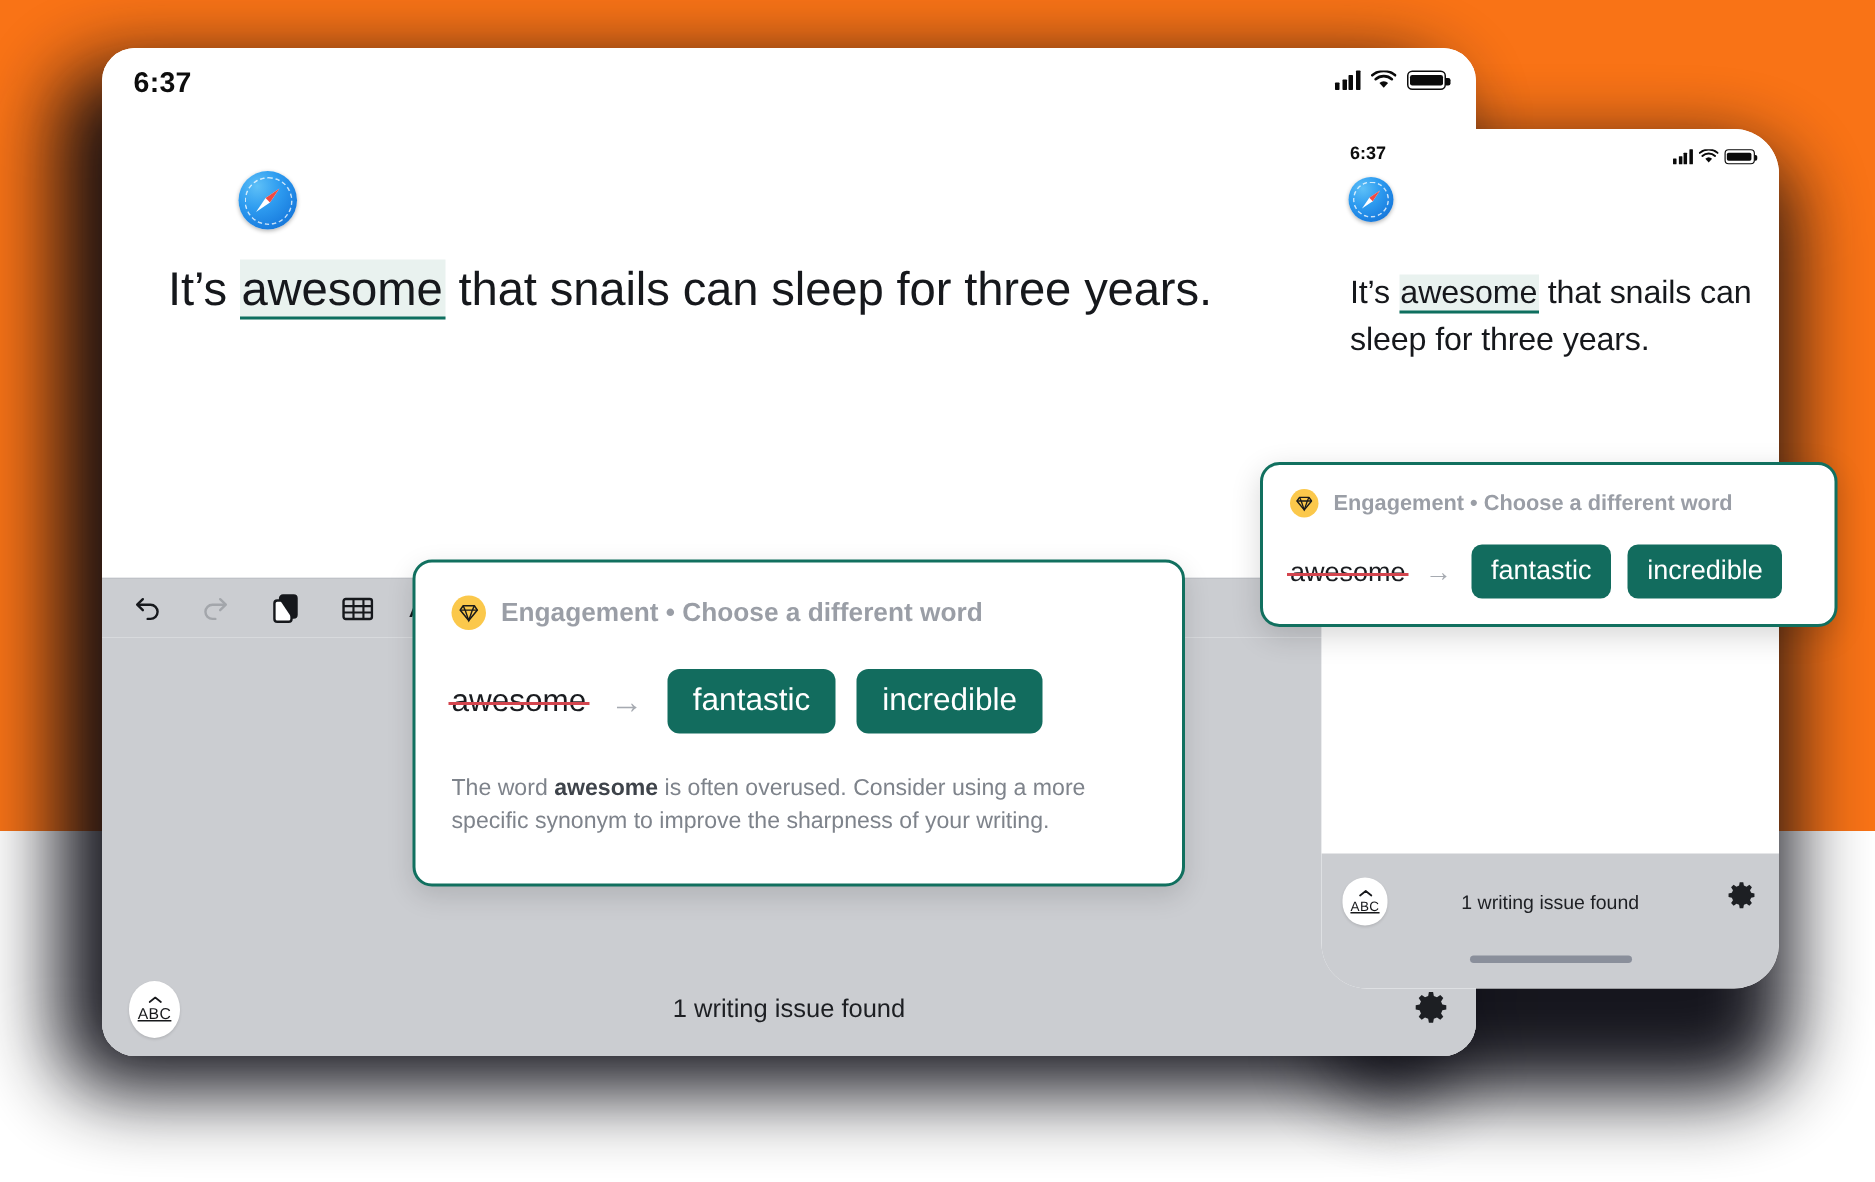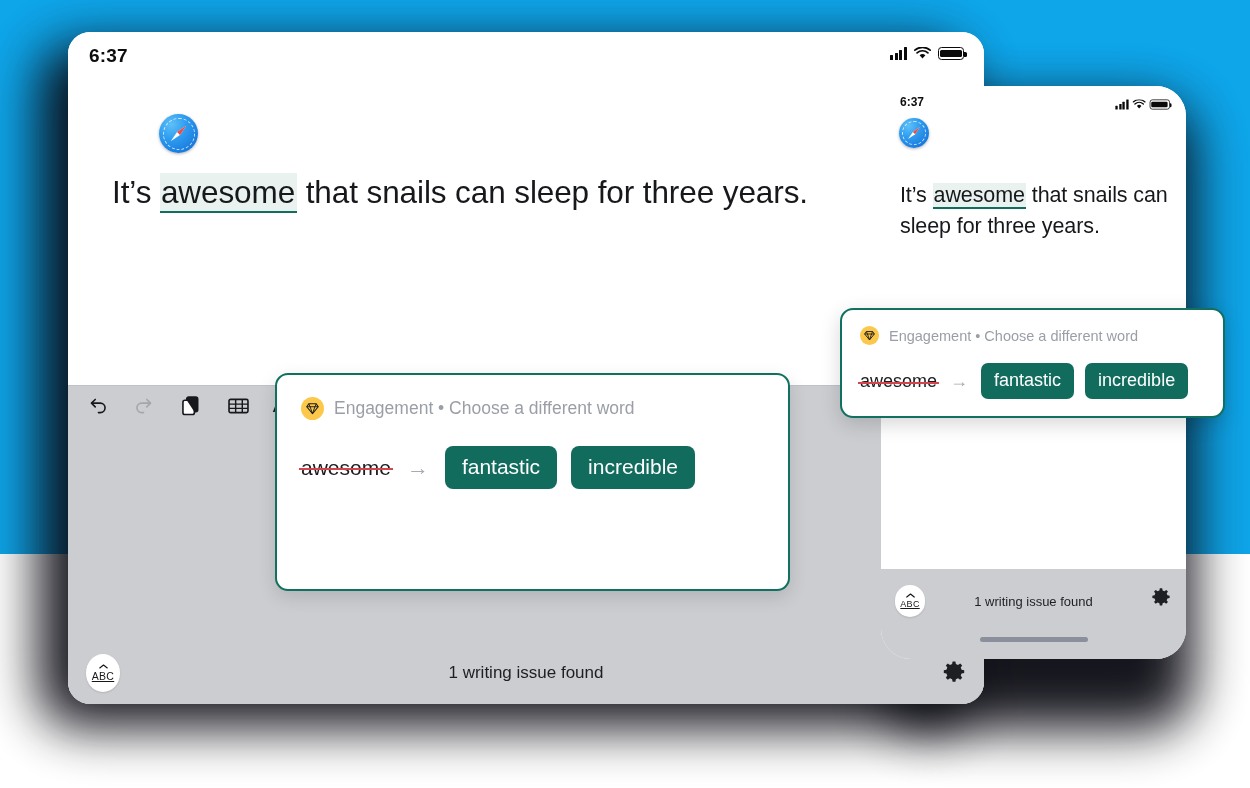--- a/index.html
+++ b/index.html
@@ -9,21 +9,21 @@
     height: 788px;
     background: #ffffff;
     font-family: "Liberation Sans", sans-serif;
     overflow: hidden;
   }
 
   .stage {
     position: relative;
     width: 1250px;
     height: 554px;
-    background: #0ea5e9;
+    background: #f97316;
   }
 
   
   .shadow {
     position: absolute;
     background: #0a0a12;
     border-radius: 40px;
     filter: blur(26px);
     opacity: 0.95;
   }
@@ -231,20 +231,21 @@
     border-radius: 50%;
     background: #fbc84b;
     display: flex;
     align-items: center;
     justify-content: center;
     flex: none;
   }
   .card-head-text {
     font-size: 17.5px;
     color: #9a9ea6;
+    font-weight: bold;
   }
 
   .card-swap {
     display: flex;
     align-items: center;
     gap: 14px;
     margin-top: 26px;
   }
   .old-word {
     font-size: 21px;
@@ -486,20 +487,23 @@
       <span class="card-head-text">Engagement • Choose a different word</span>
     </div>
 
     <div class="card-swap">
       <span class="old-word">awesome</span>
       <span class="arrow">→</span>
       <span class="chip">fantastic</span>
       <span class="chip">incredible</span>
     </div>
 
+    <div class="card-expl">
+      <span>The word </span><b>awesome</b><span> is often overused. Consider using a more specific synonym to improve the sharpness of your writing.</span>
+    </div>
   </div>
 
   <div class="phone">
     <div class="phone-statusbar">
       <div class="phone-clock">6:37</div>
       <div class="phone-status-icons">
         <span class="signal">
             <i></i>
             <i></i>
             <i></i>

